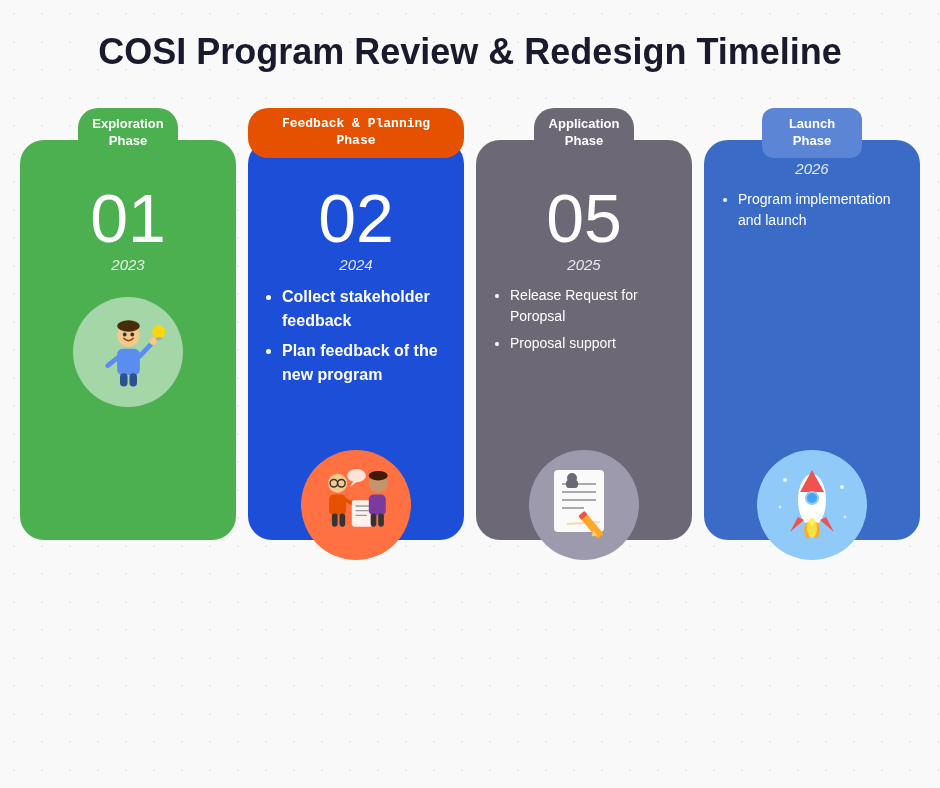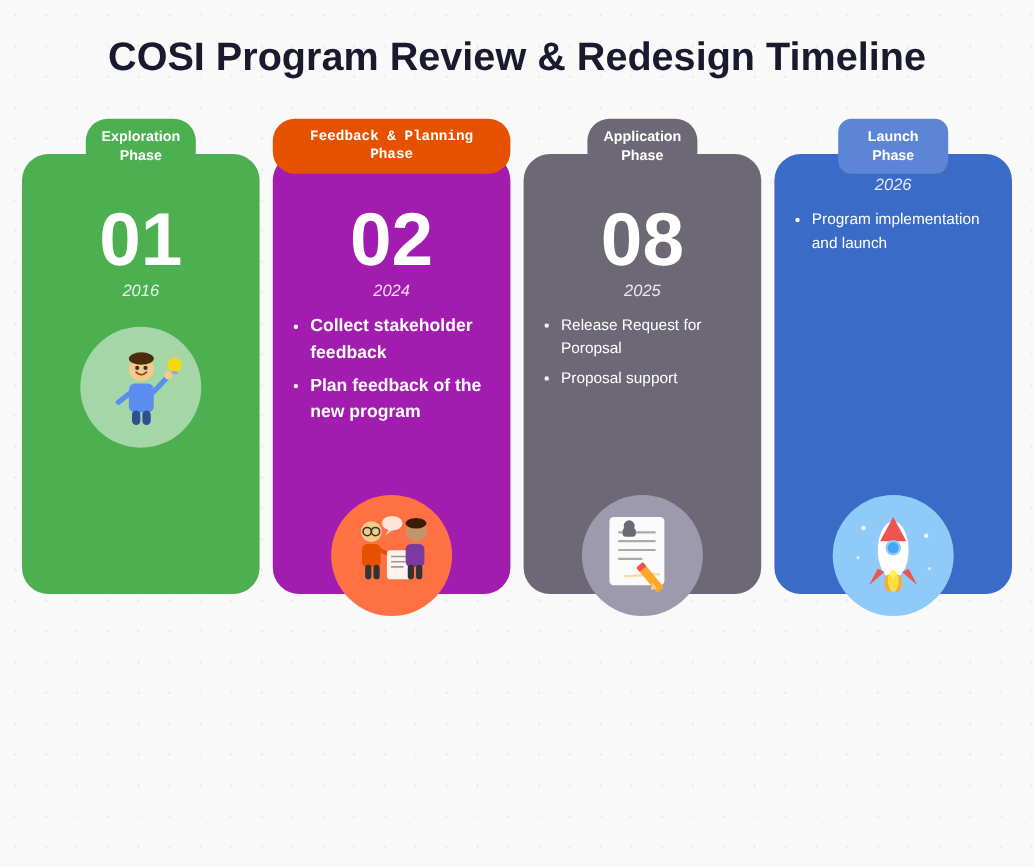--- a/index.html
+++ b/index.html
@@ -58,21 +58,21 @@
       padding: 20px 16px 0 16px;
       position: relative;
       margin-top: -18px;
       display: flex;
       flex-direction: column;
       align-items: center;
       min-height: 400px;
     }
 
     .phase-number {
-      font-weight: 700;
+      font-weight: 400;
       font-size: 68px;
       line-height: 1;
       color: white;
       margin-top: 24px;
       margin-bottom: 4px;
       text-align: right;
     }
 
     .phase-year {
       font-size: 15px;
@@ -108,21 +108,21 @@
       flex-shrink: 0;
     }
 
     
     .phase1 .phase-label { background: #4caf50; }
     .phase1 .phase-card { background: #4caf50; }
     .phase1 .phase-image-circle { background: #a5d6a7; }
 
     
     .phase2 .phase-label { background: #e65100; font-family: Liberation Mono, monospace; }
-    .phase2 .phase-card { background: #a21caf; }
+    .phase2 .phase-card { background: #1d4ed8; }
     .phase2 .phase-number { font-size: 68px; }
     .phase2 .phase-bullets { font-size: 16px; font-weight: 700; }
     .phase2 .phase-image-circle { background: #ff7043; }
 
     
     .phase3 .phase-label { background: #6d6875; }
     .phase3 .phase-card { background: #6d6875; }
     .phase3 .phase-image-circle { background: #9e9aad; }
 
     
@@ -153,21 +153,21 @@
 <body>
 
 <h1 class="page-title">COSI Program Review &amp; Redesign Timeline</h1>
 
 <div class="timeline-container">
 
   <div class="phase-column phase1">
     <div class="phase-label">Exploration<br>Phase</div>
     <div class="phase-card">
       <div class="phase-number">01</div>
-      <div class="phase-year">2016</div>
+      <div class="phase-year">2023</div>
       <div class="phase-image-circle">
 
         <svg viewBox="0 0 80 90" class="illustration" xmlns="http://www.w3.org/2000/svg">
 
           <rect x="28" y="42" width="24" height="28" rx="6" fill="#5b8dee"></rect>
 
           <circle cx="40" cy="28" r="12" fill="#f4c98a"></circle>
 
           <ellipse cx="40" cy="18" rx="12" ry="6" fill="#4a2c0a"></ellipse>
 
@@ -233,21 +233,21 @@
           <rect x="60" y="52" width="6" height="14" rx="3" fill="#333"></rect>
           <rect x="68" y="52" width="6" height="14" rx="3" fill="#333"></rect>
         </svg>
       </div>
     </div>
   </div>
 
   <div class="phase-column phase3">
     <div class="phase-label">Application<br>Phase</div>
     <div class="phase-card">
-      <div class="phase-number">08</div>
+      <div class="phase-number">05</div>
       <div class="phase-year">2025</div>
       <ul class="phase-bullets">
         <li>Release Request for Poropsal</li>
         <li>Proposal support</li>
       </ul>
       <div class="phase-image-circle">
 
         <svg viewBox="0 0 85 85" class="illustration" xmlns="http://www.w3.org/2000/svg">
 
           <rect x="12" y="8" width="50" height="62" rx="4" fill="white" opacity="0.95"></rect>

